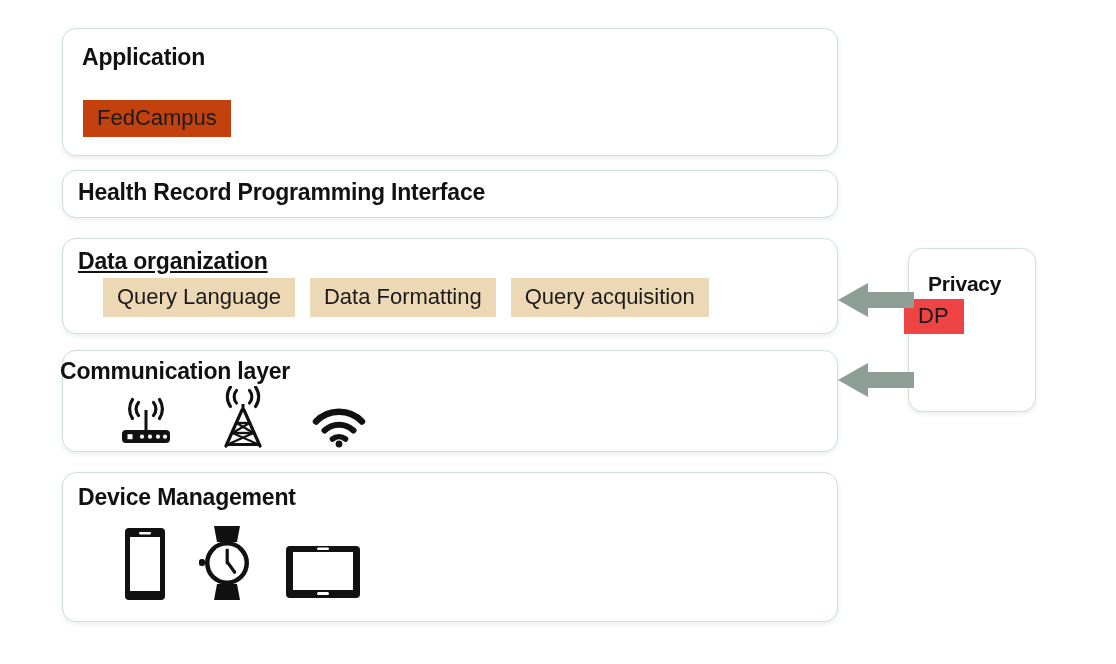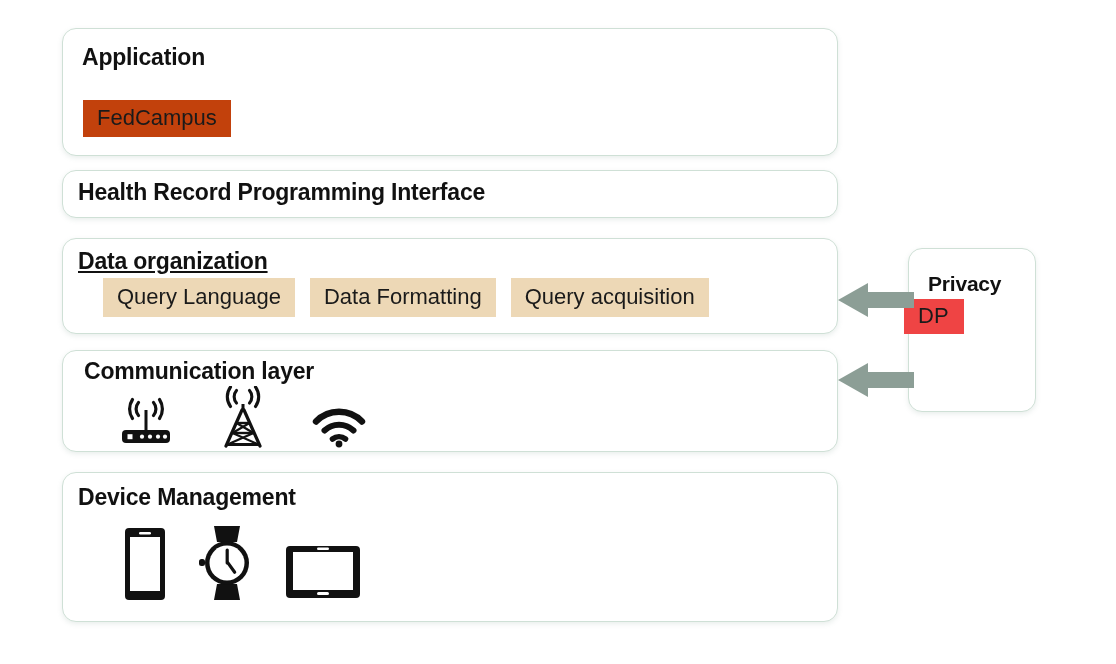--- a/index.html
+++ b/index.html
@@ -44,21 +44,21 @@
   #card-hrpi          { left: 62px;  top: 170px; width: 776px; height: 48px;  }
   #card-dataorg       { left: 62px;  top: 238px; width: 776px; height: 96px;  }
   #card-comm          { left: 62px;  top: 350px; width: 776px; height: 102px; }
   #card-device        { left: 62px;  top: 472px; width: 776px; height: 150px; }
   #card-privacy       { left: 908px; top: 248px; width: 128px; height: 164px; }
 
   
   #title-application { left: 82px;  top: 44px;  font-size: 23px; }
   #title-hrpi        { left: 78px;  top: 179px; font-size: 23px; text-align: center; }
   #title-dataorg     { left: 78px;  top: 248px; font-size: 23px; text-decoration: underline; }
-  #title-comm        { left: 84px;  top: 358px; font-size: 23px; }
+  #title-comm        { left: 60px;  top: 358px; font-size: 23px; }
   #title-device      { left: 78px;  top: 484px; font-size: 23px; }
   #title-privacy     { left: 928px; top: 272px; font-size: 21px; }
 
   
   #chip-fedcampus {
     position: absolute;
     left: 83px; top: 100px;
     padding: 6px 14px 8px 14px;
     background: #c2410c;
     font-size: 22px;

